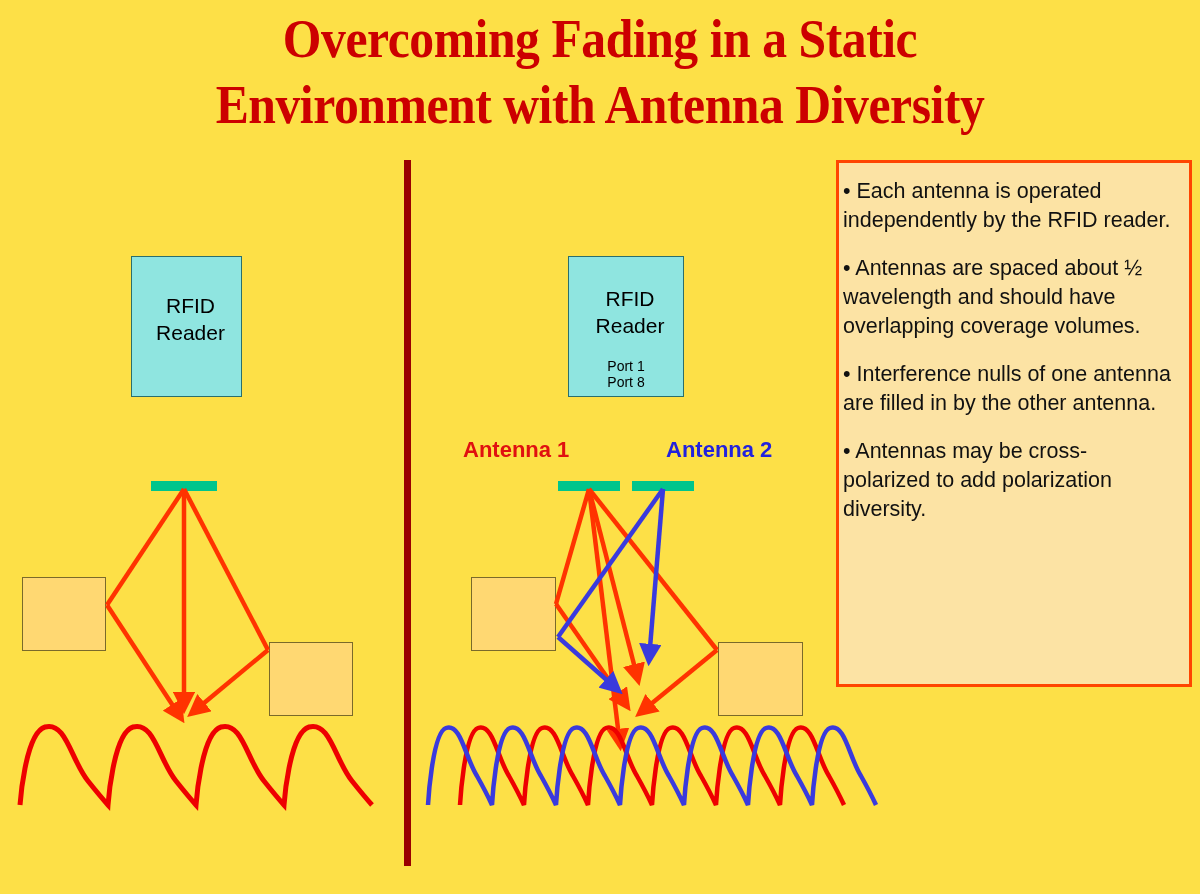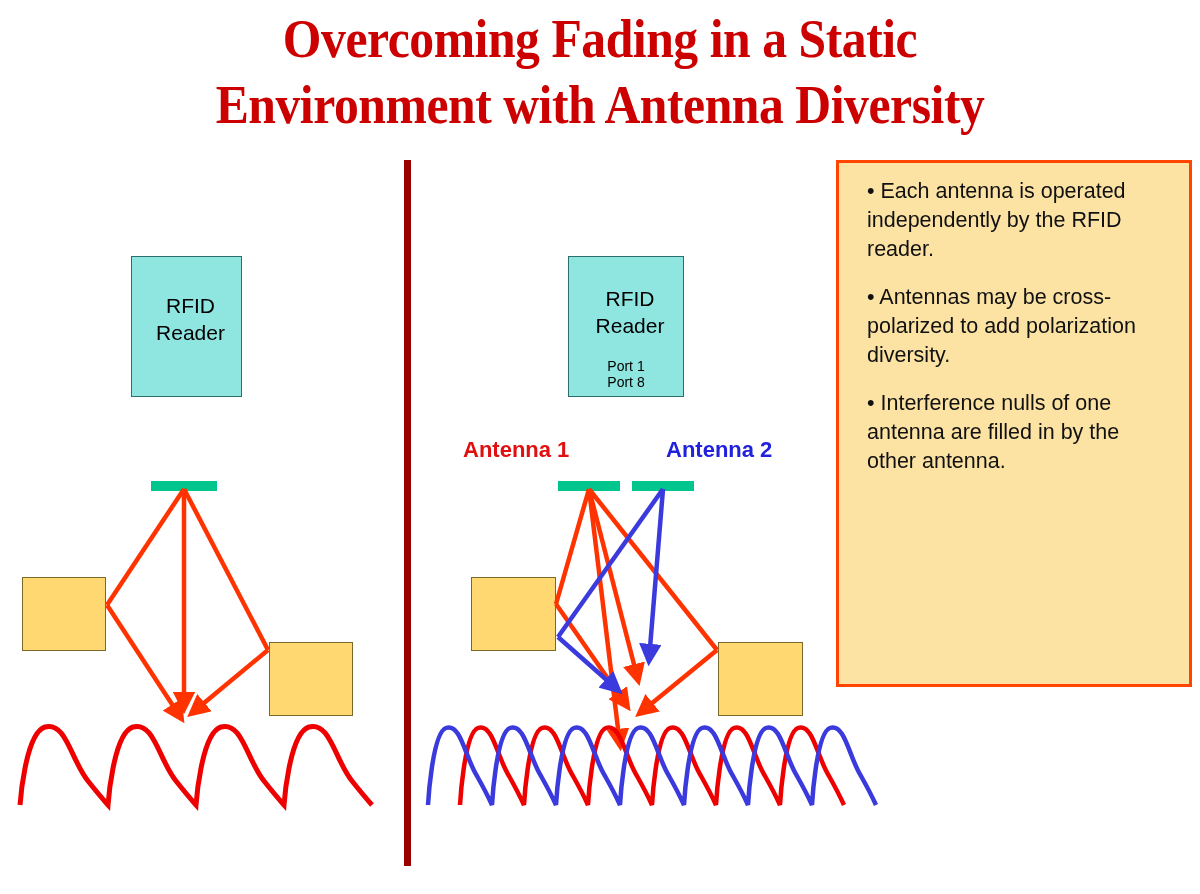--- a/index.html
+++ b/index.html
@@ -11,21 +11,21 @@
     width: 1200px;
     height: 894px;
     position: relative;
     overflow: hidden;
     font-family: "Liberation Sans", sans-serif;
   }
   .stage {
     position: absolute;
     left: 0; top: 0;
     width: 1200px; height: 894px;
-    background: #ffffff;
+    background: #fde047;
   }
 
   
   #slide-title {
     position: absolute;
     left: 0; top: 6px;
     width: 1200px;
     text-align: center;
     color: #CC0000;
     font-family: "Liberation Serif", "DejaVu Serif", serif;
@@ -118,21 +118,21 @@
   }
 
   
   #notes-panel {
     position: absolute;
     left: 836px; top: 160px;
     width: 356px; height: 527px;
     background: #FCE3A4;
     border: 3px solid #FF4500;
     box-sizing: border-box;
-    padding: 14px 16px 0 28px;
+    padding: 14px 16px 0 4px;
   }
   .note-item {
     color: #111111;
     font-size: 21.5px;
     line-height: 29px;
     margin-bottom: 19px;
   }
 </style>
 </head>
 <body>
@@ -236,17 +236,18 @@
                C556,805 560,733 574,728 C589,723 593,757 605,776 C614,792 620,805 620,805
                C620,805 624,733 638,728 C653,723 657,757 669,776 C678,792 684,805 684,805
                C684,805 688,733 702,728 C717,723 721,757 733,776 C742,792 748,805 748,805
                C748,805 752,733 766,728 C781,723 785,757 797,776 C806,792 812,805 812,805
                C812,805 816,733 830,728 C845,723 849,757 861,776 C870,792 876,805 876,805"></path>
     </g>
   </svg>
 
   <div id="notes-panel">
     <div class="note-item">• Each antenna is operated independently by the RFID reader.</div>
+    <div class="note-item">• Antennas are spaced about ½ wavelength and should have overlapping coverage volumes.</div>
+    <div class="note-item">• Interference nulls of one antenna are filled in by the other antenna.</div>
     <div class="note-item">• Antennas may be cross-polarized to add polarization diversity.</div>
-    <div class="note-item">• Interference nulls of one antenna are filled in by the other antenna.</div>
   </div>
 
 </div>
 
 </body></html>

